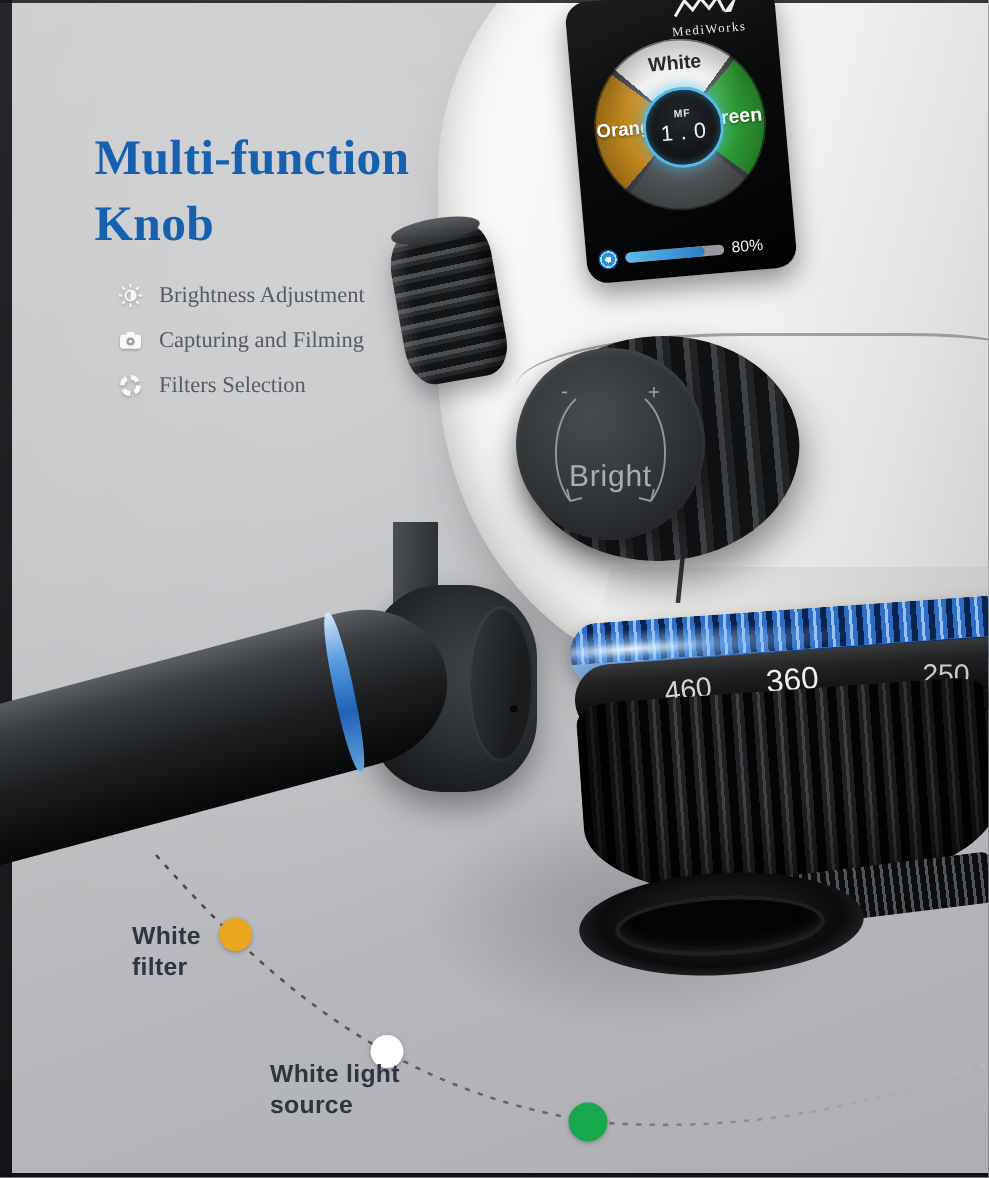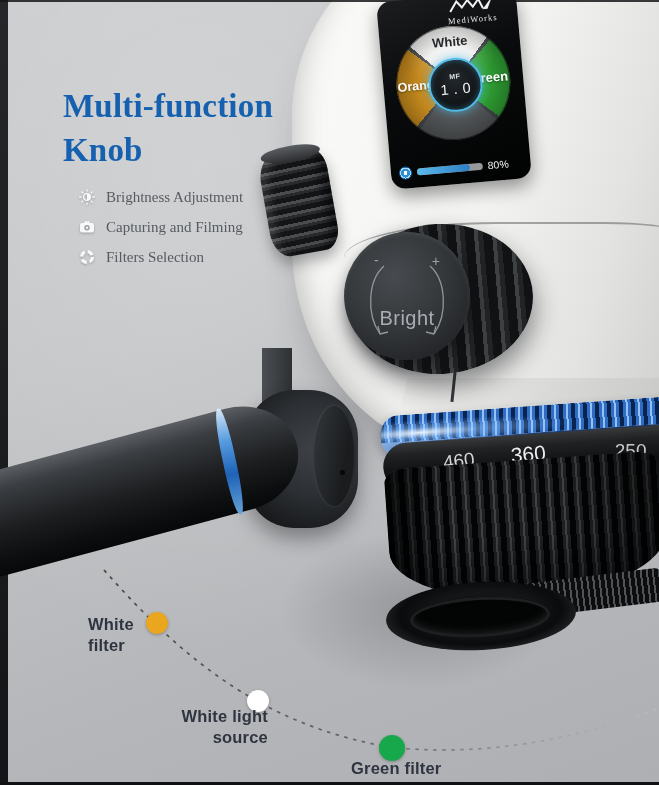--- a/index.html
+++ b/index.html
@@ -126,21 +126,21 @@
   .feat{display:flex;align-items:center;gap:10px;margin-bottom:10px;height:20px;}
   .feat .txt{font-family:"Liberation Serif",serif;font-size:15px;color:#565b61;}
   .feat svg{filter:drop-shadow(0 1px 1px rgba(120,122,125,.6));}
   .curve-svg{left:0;top:0;width:659px;height:785px;z-index:20;pointer-events:none;}
   .dot{border-radius:50%;z-index:21;box-shadow:0 1px 3px rgba(60,62,66,.4);}
   .dot-orange{left:146px;top:612px;width:22px;height:22px;background:#eaa61f;}
   .dot-white{left:247px;top:690px;width:22px;height:22px;background:#ffffff;}
   .dot-green{left:379px;top:735px;width:26px;height:26px;background:#17a84b;}
   .callout{z-index:22;font-weight:bold;font-size:16.5px;line-height:21px;color:#2f3540;letter-spacing:.2px;}
   .co-orange{left:88px;top:614px;width:80px;}
-  .co-white{left:164px;top:706px;width:104px;text-align:right;}
+  .co-white{left:180px;top:706px;width:104px;}
   .co-green{left:351px;top:758px;width:140px;}
 </style>
 </head>
 <body>
 
 <div class="stage">
 
   <div class="abs shadow-under"></div>
 
   <div class="abs body-main"></div>
@@ -262,15 +262,14 @@
       </linearGradient>
     </defs>
     <path d="M104 570 C 175 650, 258 727, 396 748 C 505 757, 592 733, 660 708" fill="none" stroke="url(#fade)" stroke-width="1.7" stroke-dasharray="3.5 5.5"></path>
   </svg>
   <div class="abs dot dot-orange"></div>
   <div class="abs dot dot-white"></div>
   <div class="abs dot dot-green"></div>
 
   <div class="abs callout co-orange">White filter</div>
   <div class="abs callout co-white">White light source</div>
-  <div class="abs callout co-green">Green filter</div>
 
 </div>
 
 </body></html>

